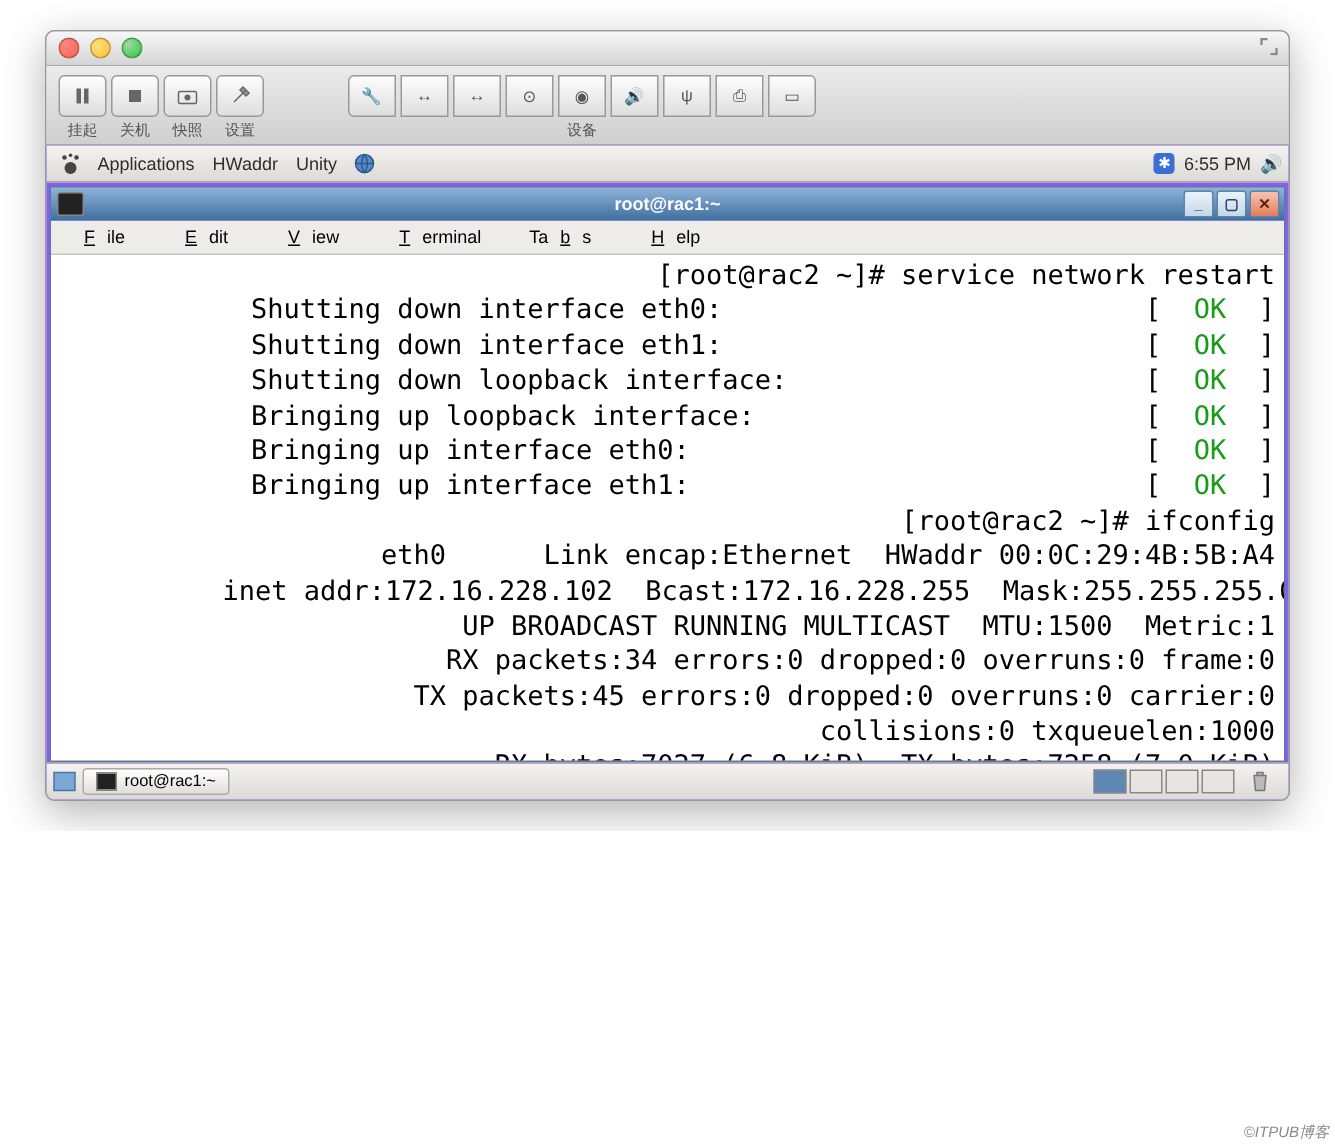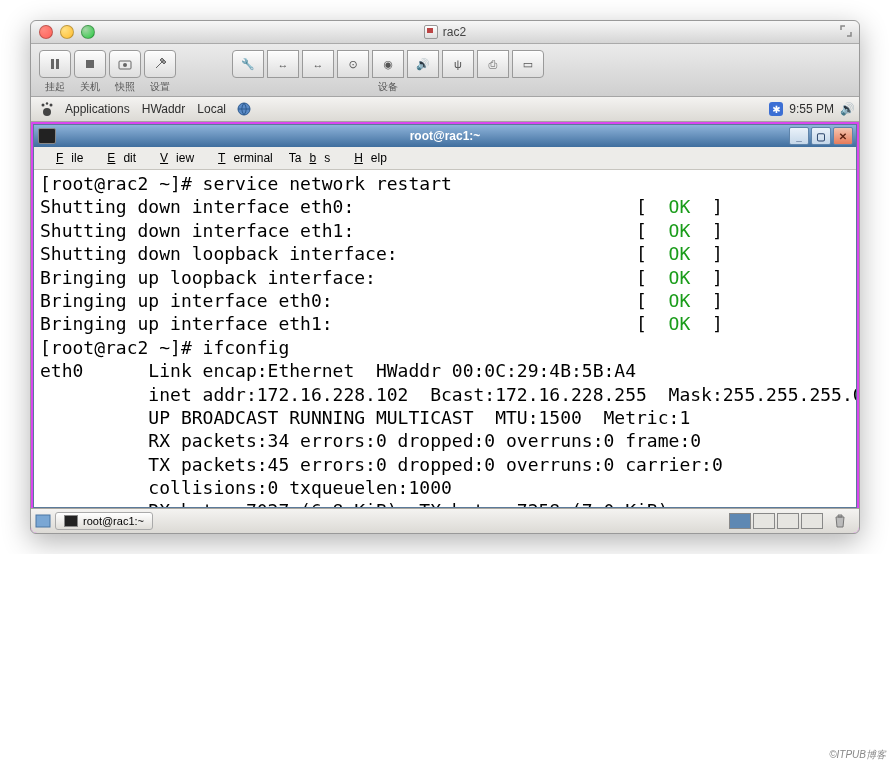--- a/index.html
+++ b/index.html
@@ -54,25 +54,26 @@
     box-shadow: inset 0 1px 0 #fff;
     color:#555;
   }
   .tb-label { font-size:10px; color:#555; text-align:left; margin-top:2px;}
   .tb-col { display:flex; flex-direction:column; align-items:center;}
   .cluster { display:flex; gap:3px;}
   .cluster .tb-btn{border-radius:0;}
   .cluster .tb-btn:first-child{border-radius:4px 0 0 4px;}
   .cluster .tb-btn:last-child{border-radius:0 4px 4px 0;}
   .guest {
-    background:#d946ef;
+    background:#8b5cf6;
     height: 436px;
     display:flex; flex-direction:column;
     border-radius:0 0 6px 6px;
     overflow:hidden;
+    text-align:right;
   }
   .gnome-panel {
     height:24px;
     background: linear-gradient(#f4f3f1, #dcdad5);
     border-bottom:1px solid #a7a59f;
     display:flex; align-items:center;
     font-size:12px; color:#2e2e2e;
     padding:0 4px;
   }
   .gnome-panel .foot-icon{width:16px;height:16px;margin:0 4px;display:flex;align-items:center;justify-content:center;}
@@ -84,21 +85,21 @@
     height:22px;
     background: linear-gradient(#8fb4da, #3f6e9e);
     color:#fff; font-weight:bold; font-size:12px;
     display:flex; align-items:center; justify-content:center;
     position:relative;
   }
   .win-ctrls{position:absolute; right:3px; top:2px; display:flex; gap:2px;}
   .win-btn{width:18px;height:16px;background:linear-gradient(#eaf2fa,#c5d7e9);border:1px solid #5f84aa;border-radius:2px;display:flex;align-items:center;justify-content:center;font-size:10px;color:#2c456b;}
   .win-btn.close{background:linear-gradient(#f4c5b0,#e67b5a);color:#5a1f0f;}
   .term-icon-left{position:absolute;left:4px;top:3px;width:16px;height:14px;background:#222;border:1px solid #888;border-radius:2px;}
-  .term-menu{height:22px;background:#edece9;border-bottom:1px solid #c7c5bf;display:flex;align-items:center;font-size:12px;padding:0 6px;gap:0;}
+  .term-menu{height:22px;background:#edece9;border-bottom:1px solid #c7c5bf;display:flex;align-items:center;font-size:12px;padding:0 6px;gap:16px;}
   .term-menu span{padding:2px 8px;}
   .u{text-decoration:underline;}
   .term-body{
     flex:1; background:#fff; color:#000;
     font-family: "DejaVu Sans Mono","Menlo","Consolas",monospace;
     font-size:18px; line-height:1.3;
     padding:2px 6px;
     white-space:pre;
     overflow:hidden;
   }
@@ -122,24 +123,20 @@
 </head>
 <body>
 
 <div class="mac-frame">
 
   <div class="mac-titlebar">
     <div class="traffic">
       <div class="tl red"></div>
       <div class="tl yel"></div>
       <div class="tl grn"></div>
-    </div>
-    <div class="mac-title">
-      <span class="vm-icon"></span>
-      <span>rac2</span>
     </div>
     <div class="mac-fs">
       <svg width="12" height="12" viewBox="0 0 12 12">
           <path d="M1 5V1h4M11 7v4H7" stroke="#888" stroke-width="1.5" fill="none"></path>
         </svg>
     </div>
   </div>
 
   <div class="mac-toolbar">
     <div class="btn-group">
@@ -199,30 +196,30 @@
       <span class="foot-icon">
           <svg width="16" height="16" viewBox="0 0 16 16">
             <ellipse cx="8" cy="11" rx="4" ry="4" fill="#444"></ellipse>
             <circle cx="4" cy="4" r="1.5" fill="#444"></circle>
             <circle cx="8" cy="2.5" r="1.2" fill="#444"></circle>
             <circle cx="12" cy="4" r="1.5" fill="#444"></circle>
           </svg>
         </span>
       <span class="menu-item">Applications</span>
       <span class="menu-item">HWaddr</span>
-      <span class="menu-item">Local</span>
+      <span class="menu-item">Unity</span>
       <span class="foot-icon">
           <svg width="16" height="16">
             <circle cx="8" cy="8" r="6" fill="#5a8ac6" stroke="#2c5a8f"></circle>
             <path d="M2 8h12M8 2a10 10 0 010 12a10 10 0 010-12" stroke="#2c5a8f" fill="none"></path>
           </svg>
         </span>
       <div class="panel-right">
         <span class="bt">✱</span>
-        <span>9:55 PM</span>
+        <span>6:55 PM</span>
         <span>🔊</span>
       </div>
     </div>
 
     <div class="term-window">
       <div class="term-title">
         <span class="term-icon-left"></span>
         <span>root@rac1:~</span>
         <div class="win-ctrls">
           <div class="win-btn">_</div>

